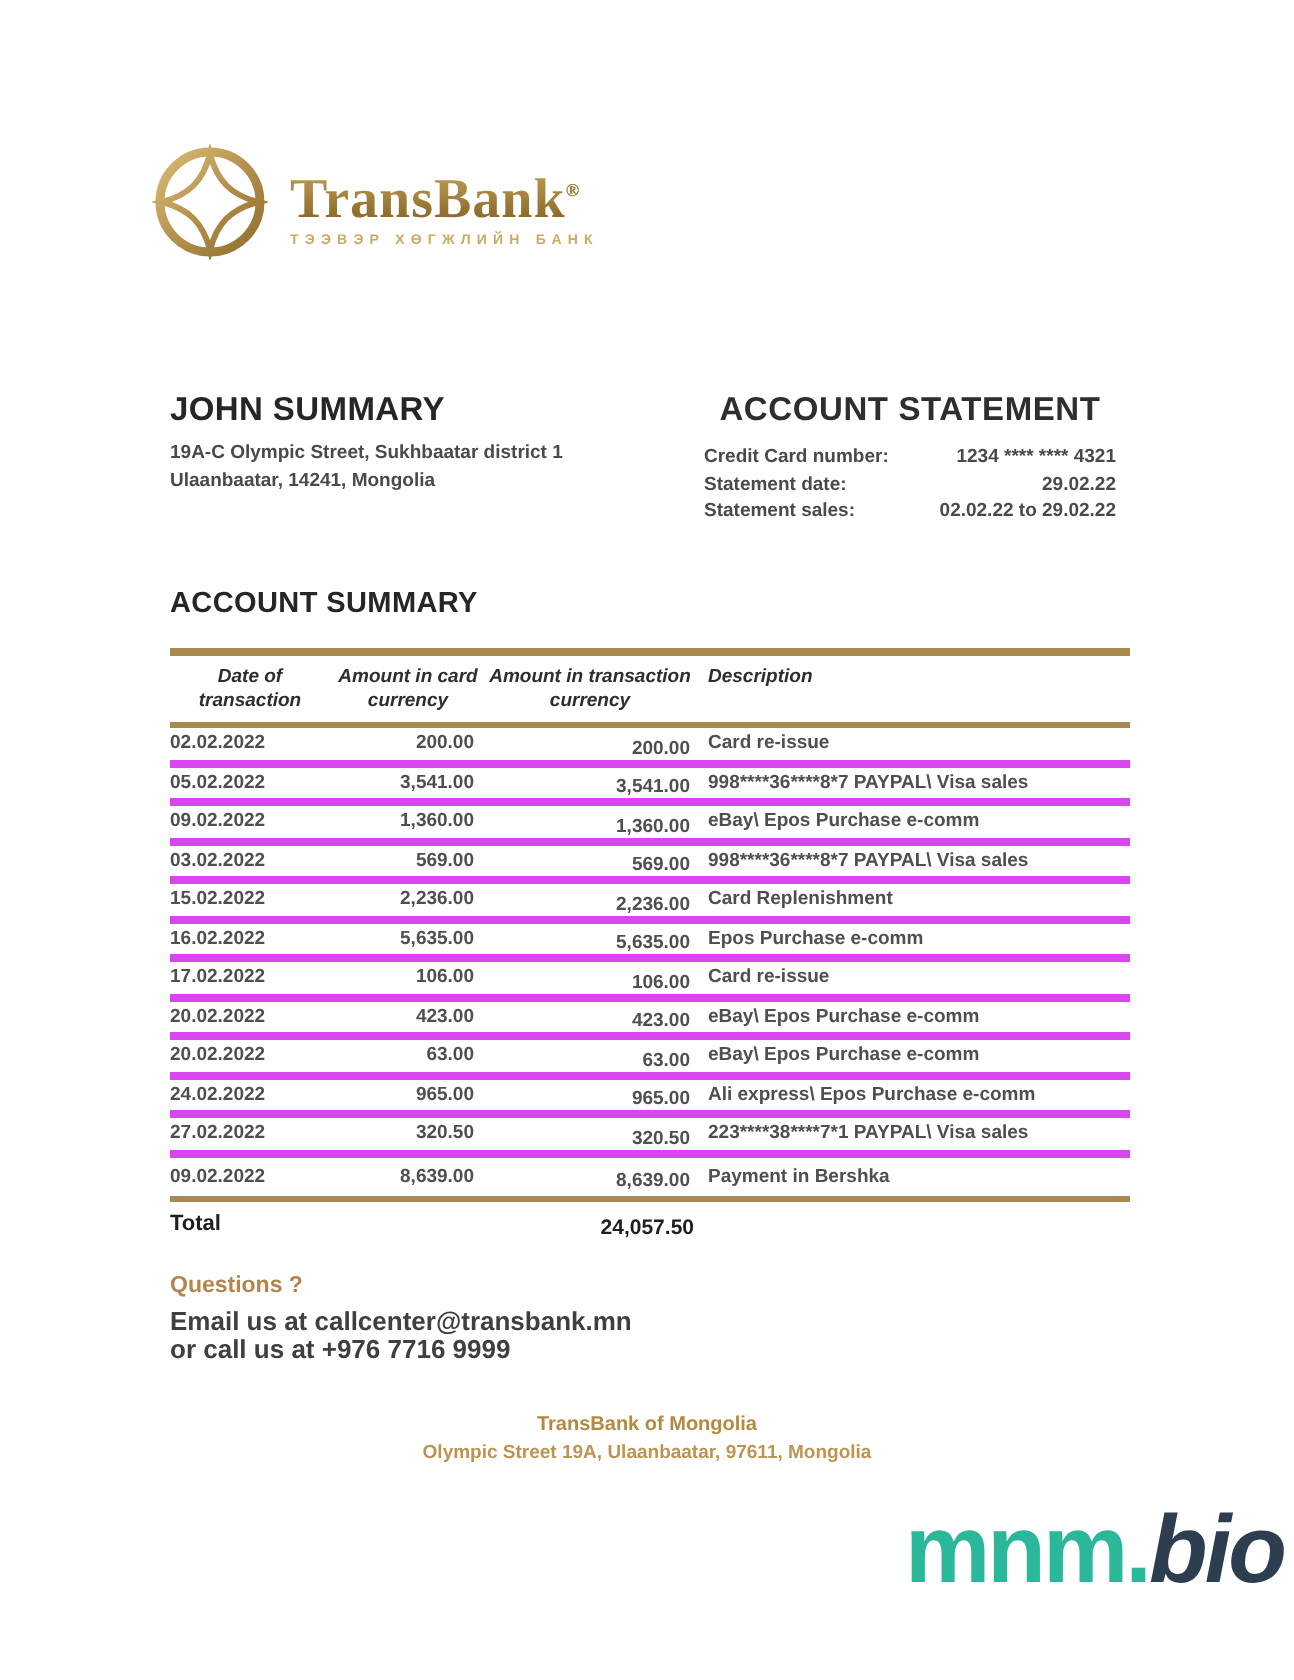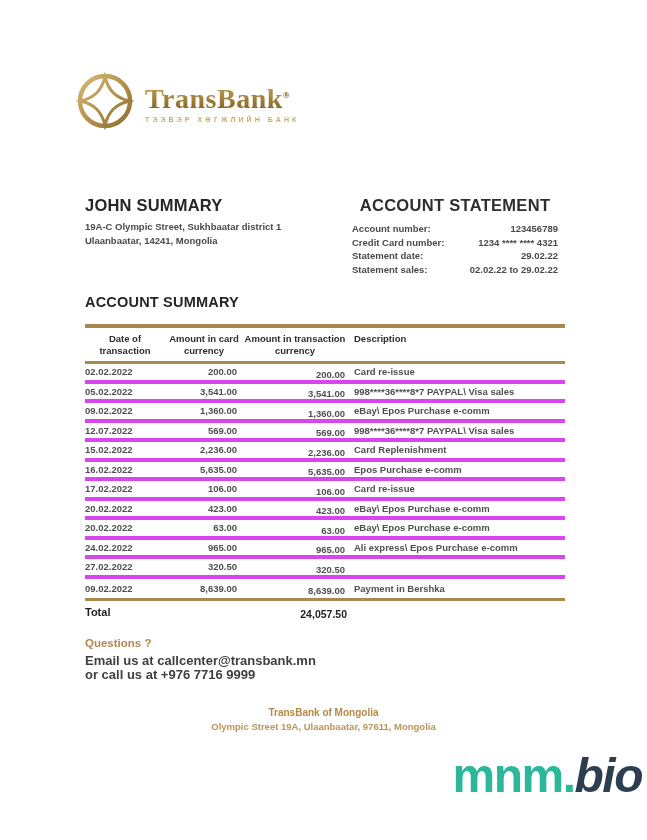--- a/index.html
+++ b/index.html
@@ -30,21 +30,21 @@
                      color:#4a4a4a; line-height:13.5px; font-weight:600; }
   .statement-field .value { text-align:right; }
 
   
   .summary-title { position:absolute; left:85px; top:294px; font-size:14.5px; font-weight:bold;
                    color:#262626; letter-spacing:0.2px; }
   .table { position:absolute; left:85px; top:324px; width:480px; }
   .t-rule { height:4px; background:#a8894f; }
   .t-rule-mid { height:3px; background:#a8894f; }
   .t-header { display:grid; grid-template-columns:80px 78px 104px 1fr; padding:5px 0 4px 0; }
-  .t-header .hcell { font-size:9.5px; font-weight:bold; color:#2e2e2e; text-align:center; line-height:12px; }
+  .t-header .hcell { font-size:9.5px; font-weight:bold; color:#2e2e2e; text-align:center; line-height:12px;font-style:italic; }
   .t-header .hcell.desc { text-align:left; padding-left:7px; }
   .t-body .row { display:grid; grid-template-columns:80px 78px 104px 1fr; height:19.5px;
                  align-items:center; border-bottom:4px solid #d946ef; }
   .t-body .row:last-child { border-bottom:none; }
   .cell { font-size:9.5px; color:#4f4f4f; font-weight:600; }
   .cell.date { text-align:left; }
   .cell.amt-card { text-align:right; padding-right:6px; }
   .cell.amt-txn { text-align:right; padding-right:2px; position:relative; top:2.5px; }
   .cell.desc { text-align:left; padding-left:7px; white-space:nowrap; }
   .t-total { display:grid; grid-template-columns:80px 78px 104px 1fr; padding-top:5px; }
@@ -96,24 +96,20 @@
     <div class="customer-address">
       <div>19A-C Olympic Street, Sukhbaatar district 1</div>
       <div>Ulaanbaatar, 14241, Mongolia</div>
     </div>
   </div>
 
   <div class="statement">
     <div class="statement-title">ACCOUNT STATEMENT</div>
     <div class="statement-fields">
       <div class="statement-field">
-        <span class="label">Account number:</span>
-        <span class="value">123456789</span>
-      </div>
-      <div class="statement-field">
         <span class="label">Credit Card number:</span>
         <span class="value">1234 **** **** 4321</span>
       </div>
       <div class="statement-field">
         <span class="label">Statement date:</span>
         <span class="value">29.02.22</span>
       </div>
       <div class="statement-field">
         <span class="label">Statement sales:</span>
         <span class="value">02.02.22 to 29.02.22</span>
@@ -145,21 +141,21 @@
           <div class="cell amt-txn">3,541.00</div>
           <div class="cell desc">998****36****8*7 PAYPAL\ Visa sales</div>
         </div>
         <div class="row">
           <div class="cell date">09.02.2022</div>
           <div class="cell amt-card">1,360.00</div>
           <div class="cell amt-txn">1,360.00</div>
           <div class="cell desc">eBay\ Epos Purchase e-comm</div>
         </div>
         <div class="row">
-          <div class="cell date">12.07.2022</div>
+          <div class="cell date">03.02.2022</div>
           <div class="cell amt-card">569.00</div>
           <div class="cell amt-txn">569.00</div>
           <div class="cell desc">998****36****8*7 PAYPAL\ Visa sales</div>
         </div>
         <div class="row">
           <div class="cell date">15.02.2022</div>
           <div class="cell amt-card">2,236.00</div>
           <div class="cell amt-txn">2,236.00</div>
           <div class="cell desc">Card Replenishment</div>
         </div>
@@ -190,20 +186,21 @@
         <div class="row">
           <div class="cell date">24.02.2022</div>
           <div class="cell amt-card">965.00</div>
           <div class="cell amt-txn">965.00</div>
           <div class="cell desc">Ali express\ Epos Purchase e-comm</div>
         </div>
         <div class="row">
           <div class="cell date">27.02.2022</div>
           <div class="cell amt-card">320.50</div>
           <div class="cell amt-txn">320.50</div>
+          <div class="cell desc">223****38****7*1 PAYPAL\ Visa sales</div>
         </div>
         <div class="row">
           <div class="cell date">09.02.2022</div>
           <div class="cell amt-card">8,639.00</div>
           <div class="cell amt-txn">8,639.00</div>
           <div class="cell desc">Payment in Bershka</div>
         </div>
       </div>
     <div class="t-rule-mid"></div>
     <div class="t-total">

